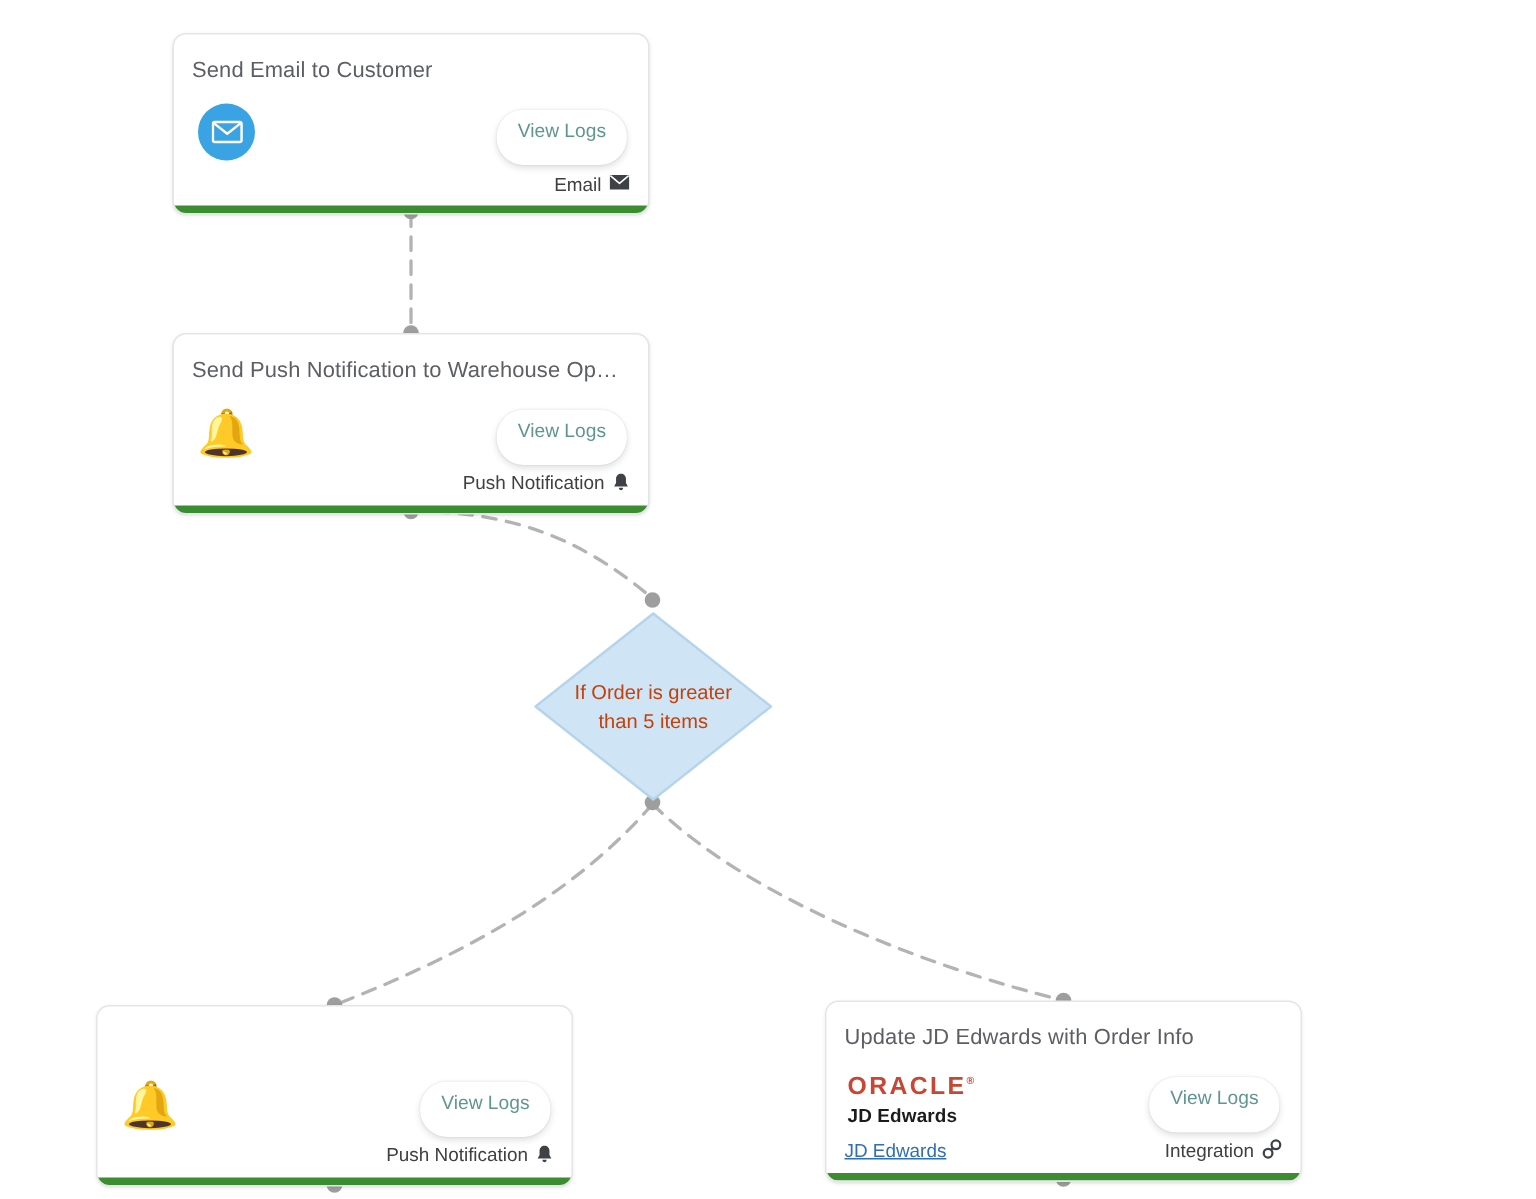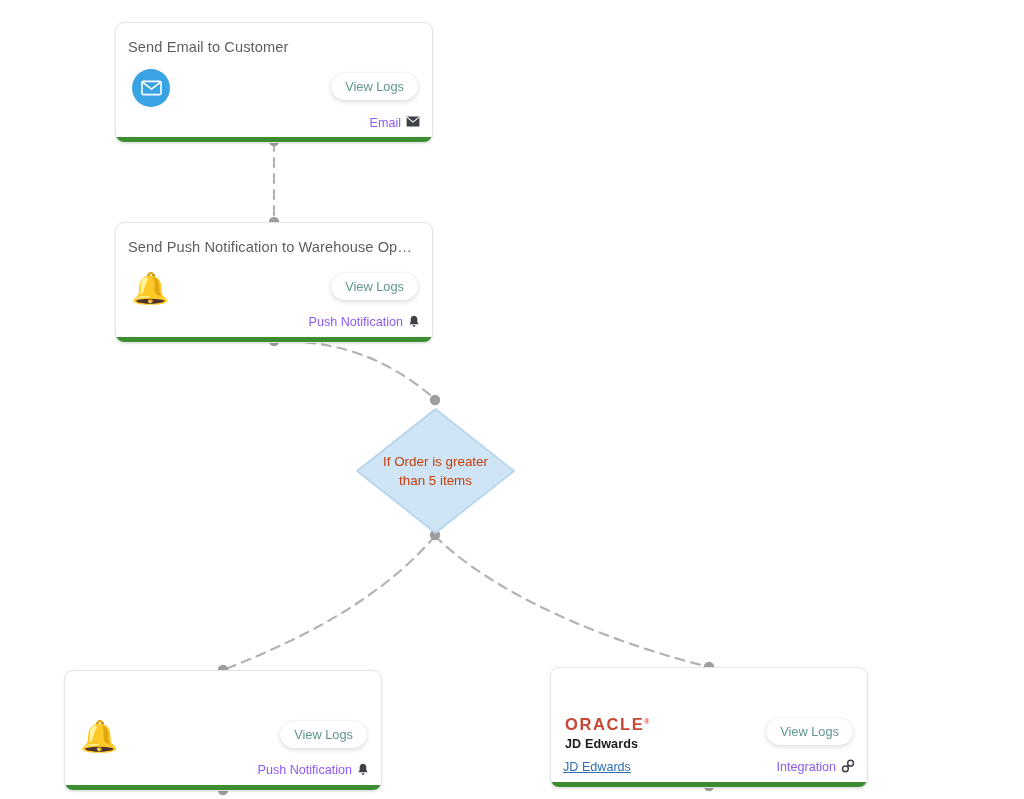--- a/index.html
+++ b/index.html
@@ -118,21 +118,21 @@
     font-size: 12.6px;
     font-weight: bold;
     color: #1b1b1b;
     letter-spacing: 0.1px;
   }
 
   .view-logs-btn {
     position: absolute;
     right: 14px;
     top: 50px;
-    padding: 6px 14px 6px;
+    padding: 6px 14px 16px;
     background: #ffffff;
     border: none;
     border-radius: 18px;
     box-shadow: 0 2px 5px rgba(0,0,0,0.13), 0 0 1px rgba(0,0,0,0.16);
     font-family: "Liberation Sans", sans-serif;
     font-size: 12.8px;
     color: #5f9690;
     cursor: pointer;
     white-space: nowrap;
   }
@@ -152,21 +152,21 @@
     color: #2f6fb5;
     text-decoration: underline;
     font-size: 12.6px;
     cursor: pointer;
   }
   .footer-type {
     display: flex;
     align-items: center;
     gap: 5px;
     margin-left: auto;
-    color: #8b5cf6;
+    color: #404040;
   }
   .footer-type .type-icon {
     font-size: 13.5px;
     line-height: 1;
     color: #3e4246;
   }
 
   .node-bar {
     position: absolute;
     left: 0;
@@ -302,20 +302,21 @@
             <path d="M4.6 10.2 C4.6 11.1 5.2 11.8 6 11.8 C6.8 11.8 7.4 11.1 7.4 10.2 Z" fill="#3e4246"></path>
           </svg>
         </span>
       </div>
     </div>
 
     <div class="node-bar" style="background: rgb(60, 140, 50);"></div>
   </div>
 
   <div class="node-card" id="node-3" style="left: 550px; top: 667px; width: 318px; height: 121px;">
+    <div class="node-title">Update JD Edwards with Order Info</div>
 
     <div class="oracle-lockup">
       <div class="oracle-word"><span>ORACLE</span><span class="oracle-reg">®</span></div>
       <div class="oracle-sub">JD Edwards</div>
     </div>
 
     <button class="view-logs-btn">View Logs</button>
 
     <div class="node-footer">
       <a class="footer-link" href="#">JD Edwards</a>

